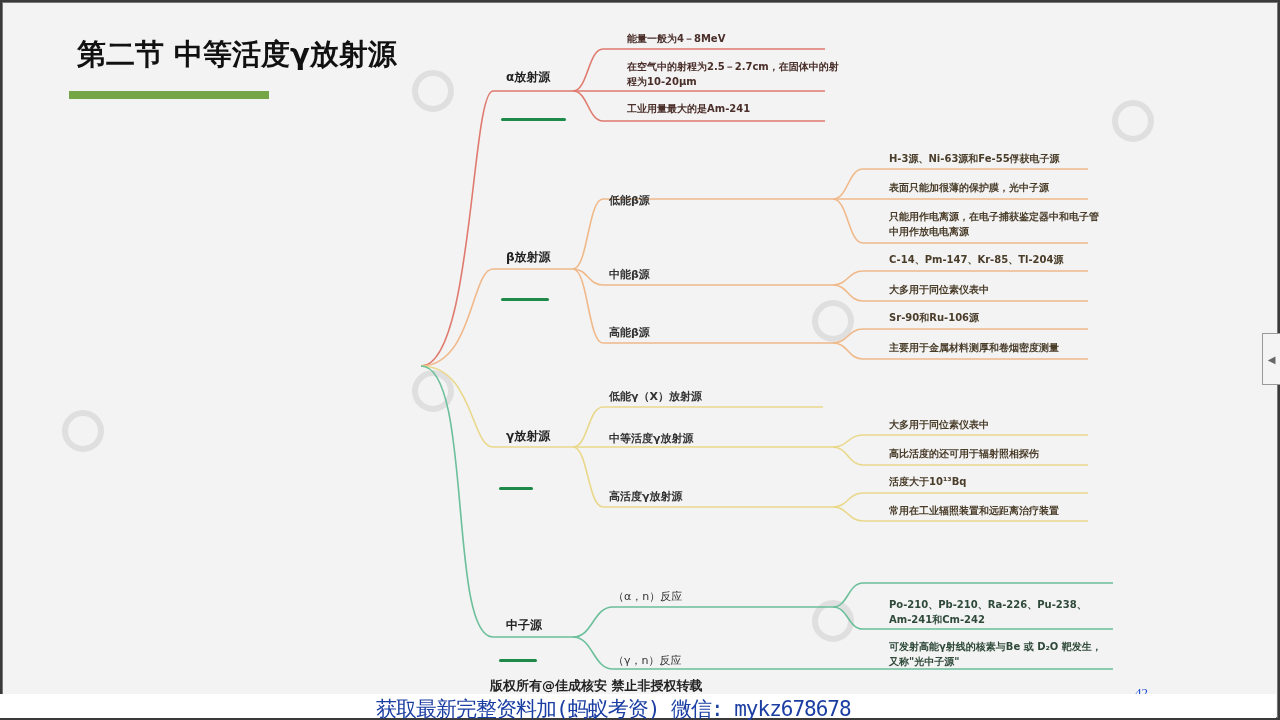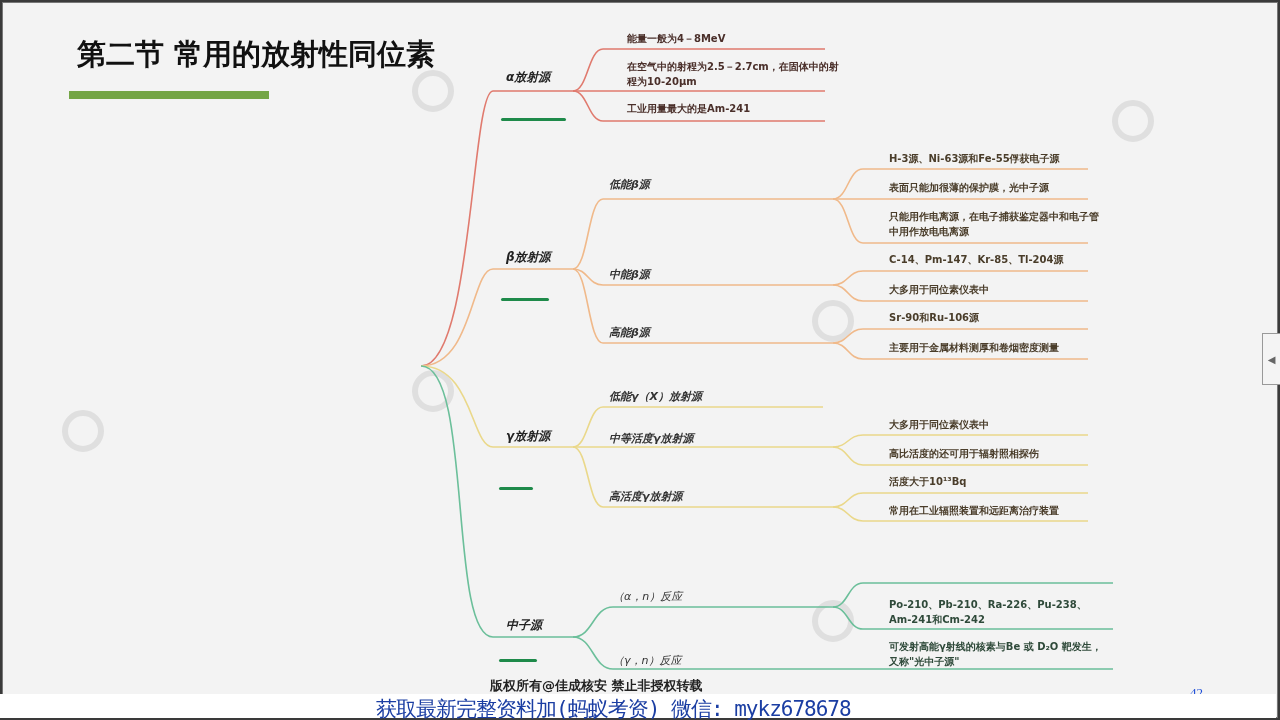--- a/index.html
+++ b/index.html
@@ -4,32 +4,32 @@
 <style>
   html, body { margin:0; padding:0; }
   body { width:1280px; height:720px; background:#3a3a3a; position:relative; overflow:hidden;
          font-family:"DejaVu Sans","Liberation Sans",sans-serif; }
   .slide { position:absolute; left:2px; top:2px; width:1276px; height:716px; background:#f3f3f3;
            border:1px solid #777; box-sizing:border-box; overflow:hidden; }
   .title { position:absolute; left:74px; top:32px; font-size:29px; font-weight:bold; color:#111; letter-spacing:0px; }
   .title-bar { position:absolute; left:66px; top:88px; width:200px; height:8px; background:#74a546; }
   .subtitle { position:absolute; left:74px; top:114px; font-size:23px; font-weight:bold; color:#111; }
   .root { position:absolute; left:194px; top:353px; font-size:17px; font-weight:bold; color:#222; }
-  .lbl { position:absolute; font-size:11px; font-weight:bold; color:#333; white-space:nowrap;font-style:italic; }
+  .lbl { position:absolute; font-size:11px; font-weight:bold; color:#333; white-space:nowrap; }
   .l1 { font-size:12px; color:#222; }
   .leaf { position:absolute; font-size:10px; font-weight:bold; color:#4a3d2a; line-height:15px;padding-left:20px; }
   .leaf.red { color:#4a2f2a; }
   .leaf.green { color:#2f4a3a; }
   .wm { position:absolute; opacity:0.35; }
   svg.lines { position:absolute; left:0; top:0; }
   .copyright { position:absolute; left:487px; top:674px; font-size:13px; font-weight:bold; color:#222; }
   .promo { position:absolute; left:0; top:694px; width:1276px; height:24px; background:#fff; }
   .promo-text { position:absolute; left:376px; top:695px; font-size:21px; color:#1b3ea3;
                 font-family:"DejaVu Sans Mono","Liberation Mono",monospace; letter-spacing:-1px; }
-  .page-no { position:absolute; left:1187px; top:682px; font-size:13px; color:#1d4ed8; font-family:"Liberation Serif",serif; }
+  .page-no { position:absolute; left:1132px; top:682px; font-size:13px; color:#1d4ed8; font-family:"Liberation Serif",serif; }
   .side-tab { position:absolute; left:1262px; top:333px; width:18px; height:52px; background:#f4f4f4;
               border:1px solid #999; border-right:none; box-sizing:border-box; display:flex; align-items:center; justify-content:center; }
   .side-tab span { color:#666; font-size:10px; }
   .marker { position:absolute; height:3px; background:#1e8a4a; border-radius:2px; }
 </style>
 </head>
 <body>
 
 <div class="slide">
 
@@ -45,21 +45,21 @@
   <svg class="wm" style="left:400px;top:360px" width="70" height="60">
       <circle cx="30" cy="28" r="18" fill="none" stroke="#bbb" stroke-width="6"></circle>
     </svg>
   <svg class="wm" style="left:800px;top:290px" width="70" height="60">
       <circle cx="30" cy="28" r="18" fill="none" stroke="#bbb" stroke-width="6"></circle>
     </svg>
   <svg class="wm" style="left:800px;top:590px" width="70" height="60">
       <circle cx="30" cy="28" r="18" fill="none" stroke="#bbb" stroke-width="6"></circle>
     </svg>
 
-  <div class="title">第二节 常用的放射性同位素</div>
+  <div class="title">第二节 中等活度γ放射源</div>
   <div class="title-bar"></div>
 
   <svg class="lines" width="1276" height="716">
     <g fill="none" stroke-width="1.6">
 
       <path d="M418,363 C470,363 468,88 490,88 L570,88" stroke="#e07a6e"></path>
       <path d="M570,88 C585,88 585,46 600,46 L822,46" stroke="#e07a6e"></path>
       <path d="M570,88 L822,88" stroke="#e07a6e"></path>
       <path d="M570,88 C585,88 585,118 600,118 L822,118" stroke="#e07a6e"></path>
 
@@ -94,21 +94,21 @@
 
 
   <div class="lbl l1" style="left:503px;top:66px">α放射源</div>
   <div class="leaf red" style="left:604px;top:28px">能量一般为4－8MeV</div>
   <div class="leaf red" style="left:604px;top:56px;width:218px">在空气中的射程为2.5－2.7cm，在固体中的射程为10-20μm</div>
   <div class="leaf red" style="left:604px;top:98px">工业用量最大的是Am-241</div>
   <div class="marker" style="left:498px;top:115px;width:65px"></div>
 
   <div class="lbl l1" style="left:503px;top:246px">β放射源</div>
   <div class="marker" style="left:498px;top:295px;width:48px"></div>
-  <div class="lbl" style="left:606px;top:174px">低能β源</div>
+  <div class="lbl" style="left:606px;top:190px">低能β源</div>
   <div class="lbl" style="left:606px;top:264px">中能β源</div>
   <div class="lbl" style="left:606px;top:322px">高能β源</div>
   <div class="leaf" style="left:866px;top:148px">H-3源、Ni-63源和Fe-55俘获电子源</div>
   <div class="leaf" style="left:866px;top:177px">表面只能加很薄的保护膜，光中子源</div>
   <div class="leaf" style="left:866px;top:206px;width:215px">只能用作电离源，在电子捕获鉴定器中和电子管中用作放电电离源</div>
   <div class="leaf" style="left:866px;top:249px">C-14、Pm-147、Kr-85、Tl-204源</div>
   <div class="leaf" style="left:866px;top:279px">大多用于同位素仪表中</div>
   <div class="leaf" style="left:866px;top:307px">Sr-90和Ru-106源</div>
   <div class="leaf" style="left:866px;top:337px">主要用于金属材料测厚和卷烟密度测量</div>
 

